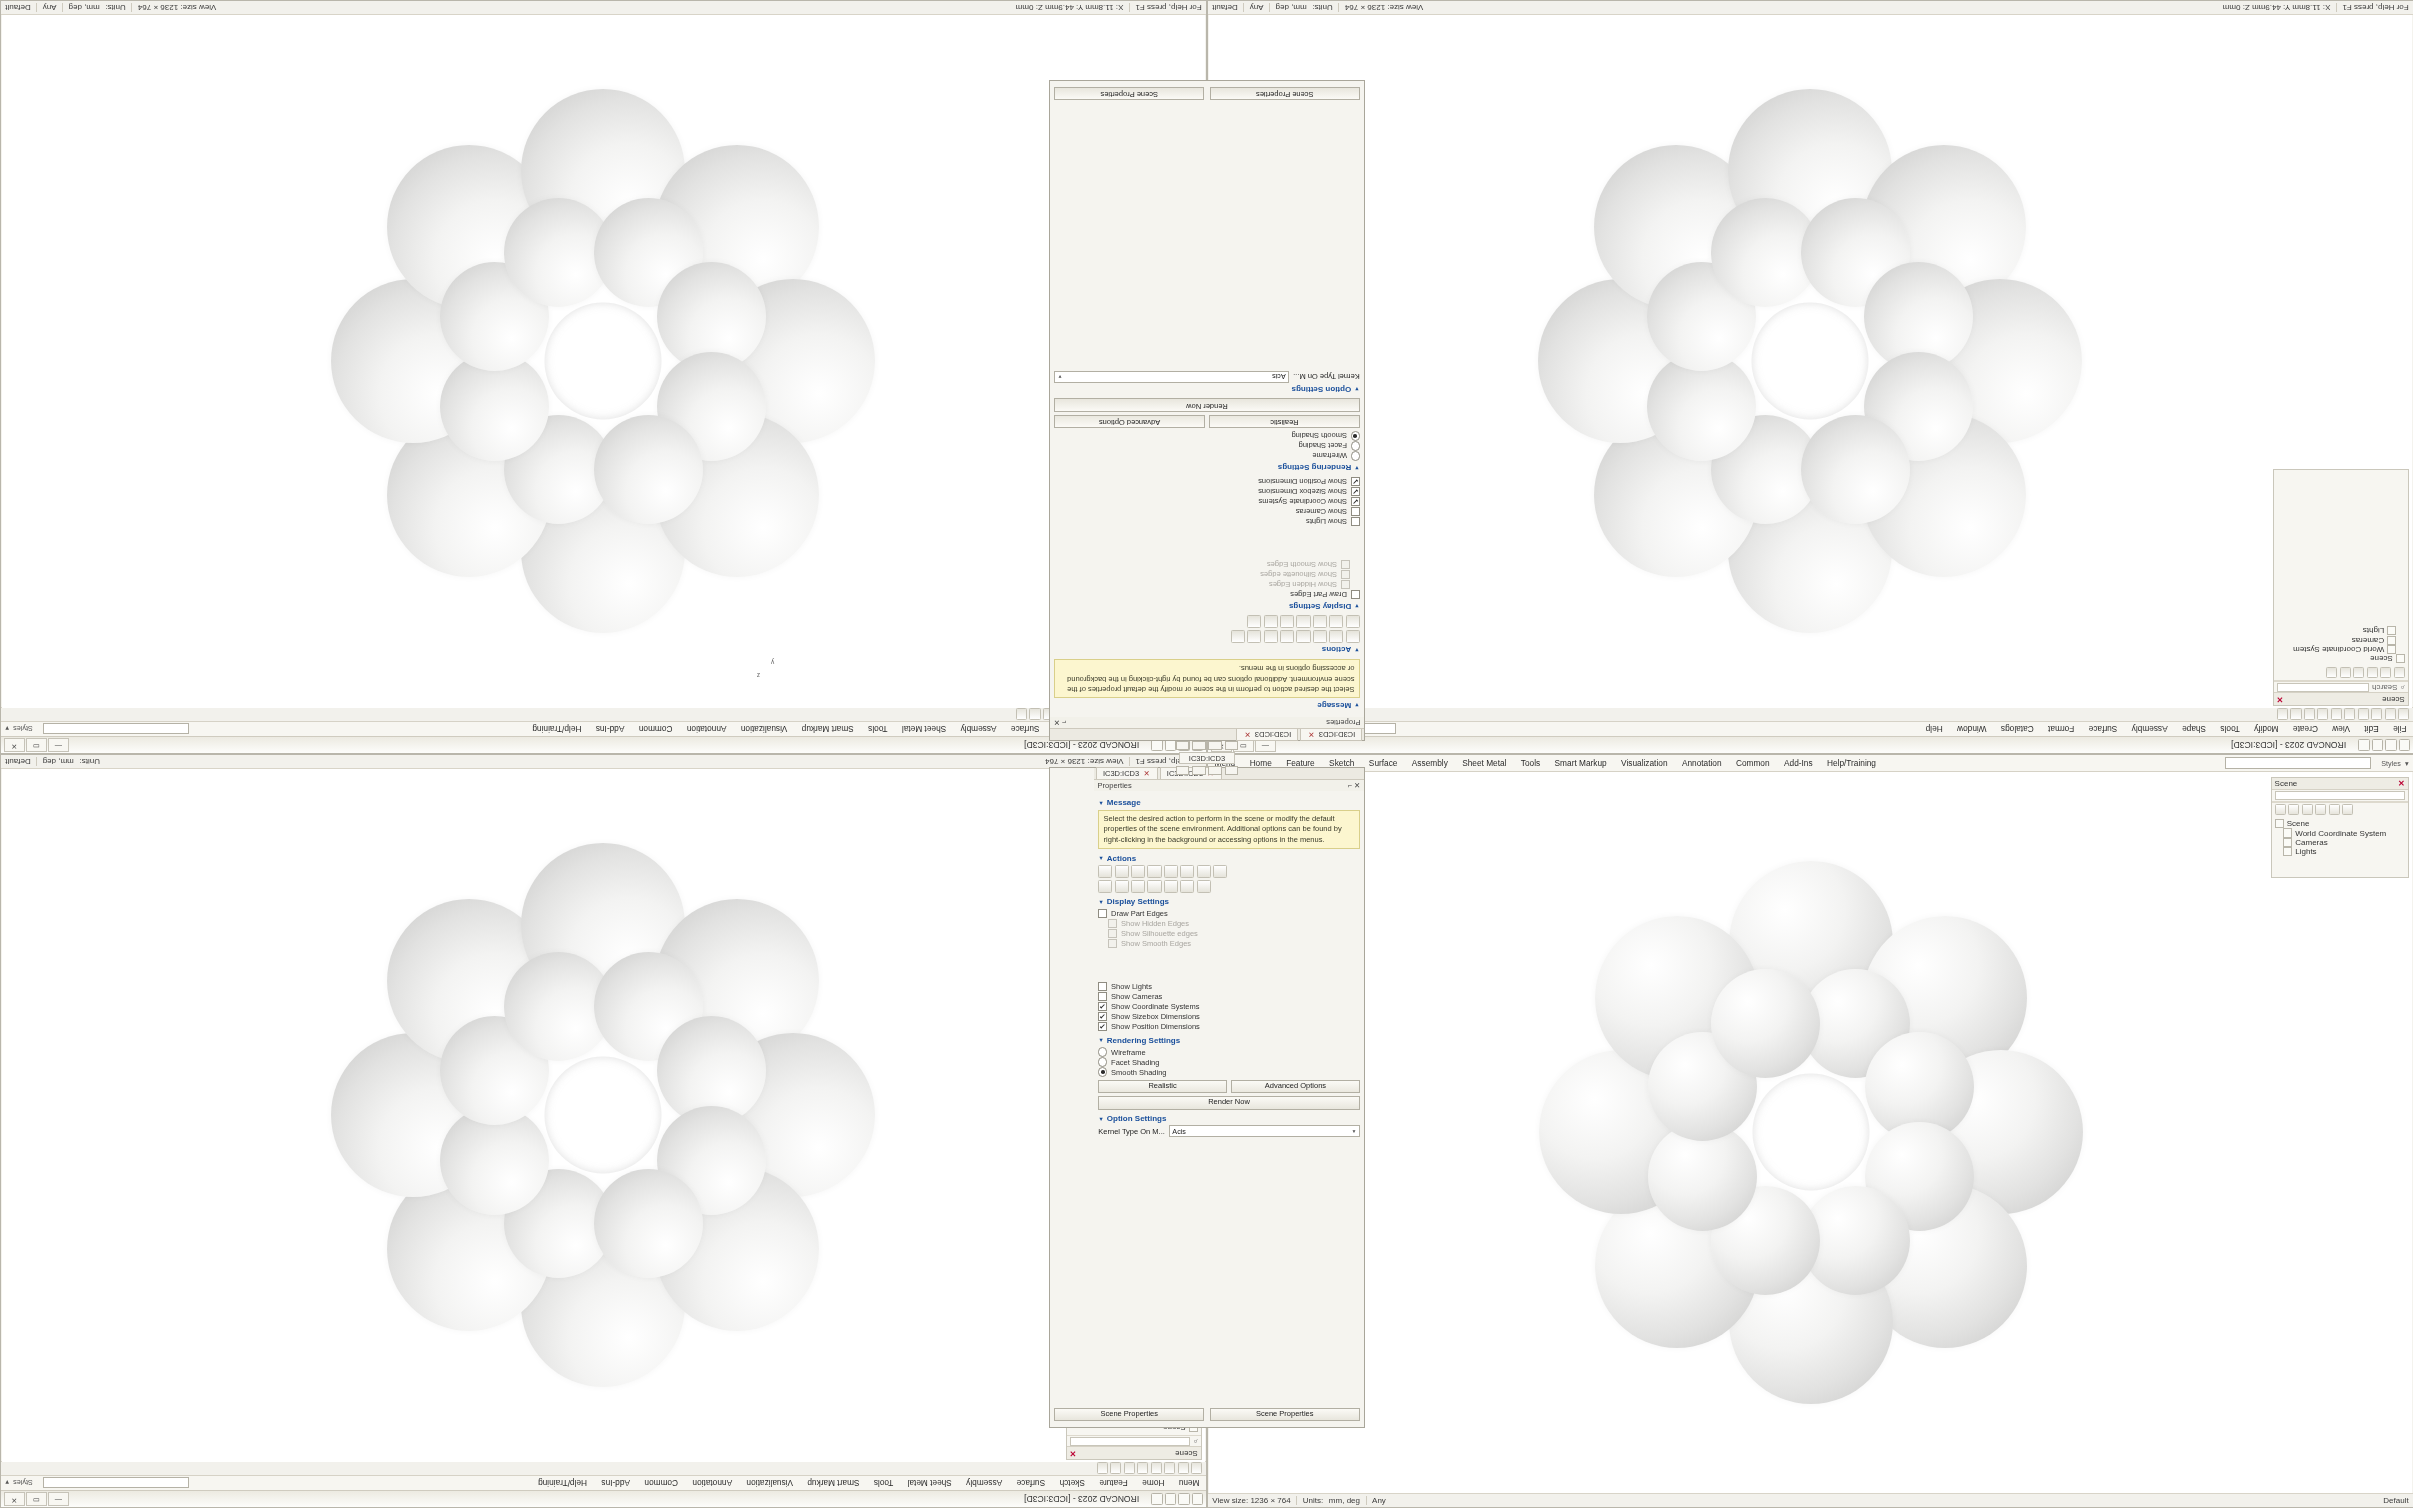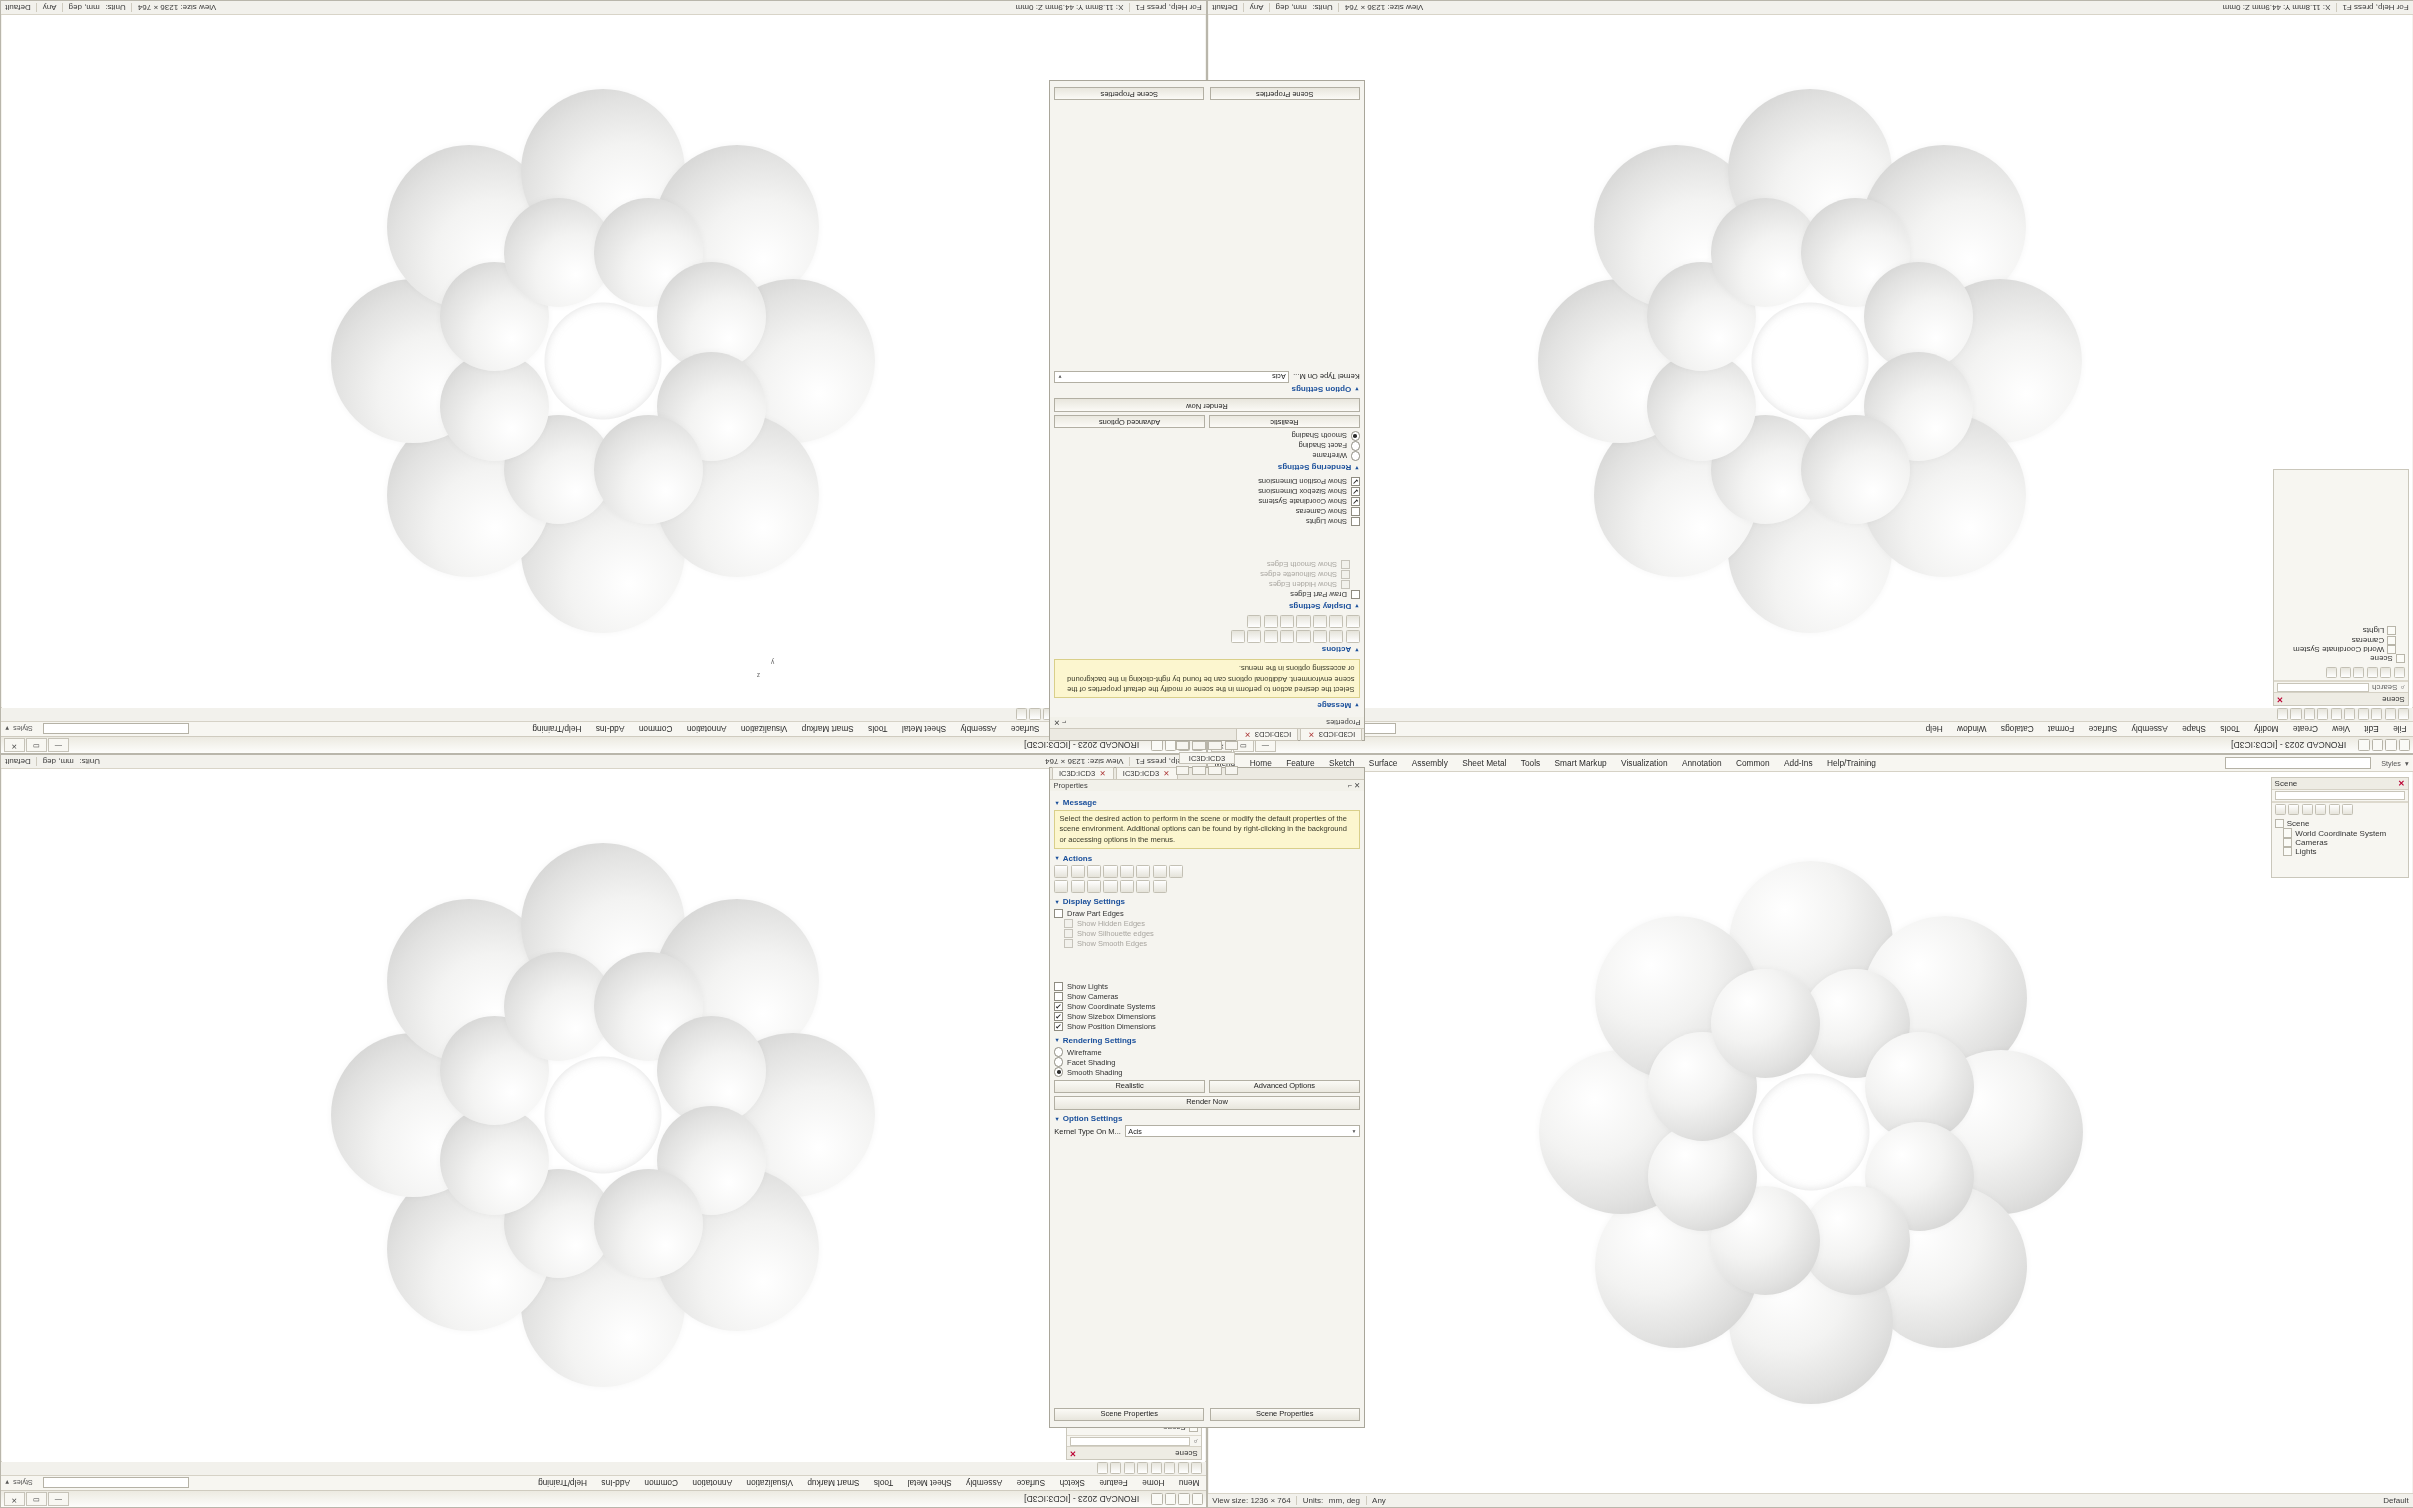--- a/index.html
+++ b/index.html
@@ -556,21 +556,21 @@
       <span class="sep"></span>
       <span>Units:</span>
       <span>mm, deg</span>
       <span class="sep"></span>
       <span>Any</span>
       <span class="grow"></span>
       <span>Default</span>
     </div>
   </div>
 
-  <div class="dlg" style="left:1049px;top:767px;width:316px;height:661px;">
+  <div class="dlg" style="left:1049px;top:767px;width:316px;height:661px;padding-left:44px;">
     <div class="dlgtabs">
       <span class="dlgtab"><span>IC3D:ICD3</span><span class="x">✕</span></span>
       <span class="dlgtab"><span>IC3D:ICD3</span><span class="x">✕</span></span>
     </div>
     <div class="dlghdr">
       <span>Properties</span>
       <span>⌐ ✕</span>
     </div>
     <div class="dlgbody">
       <div class="sect">

